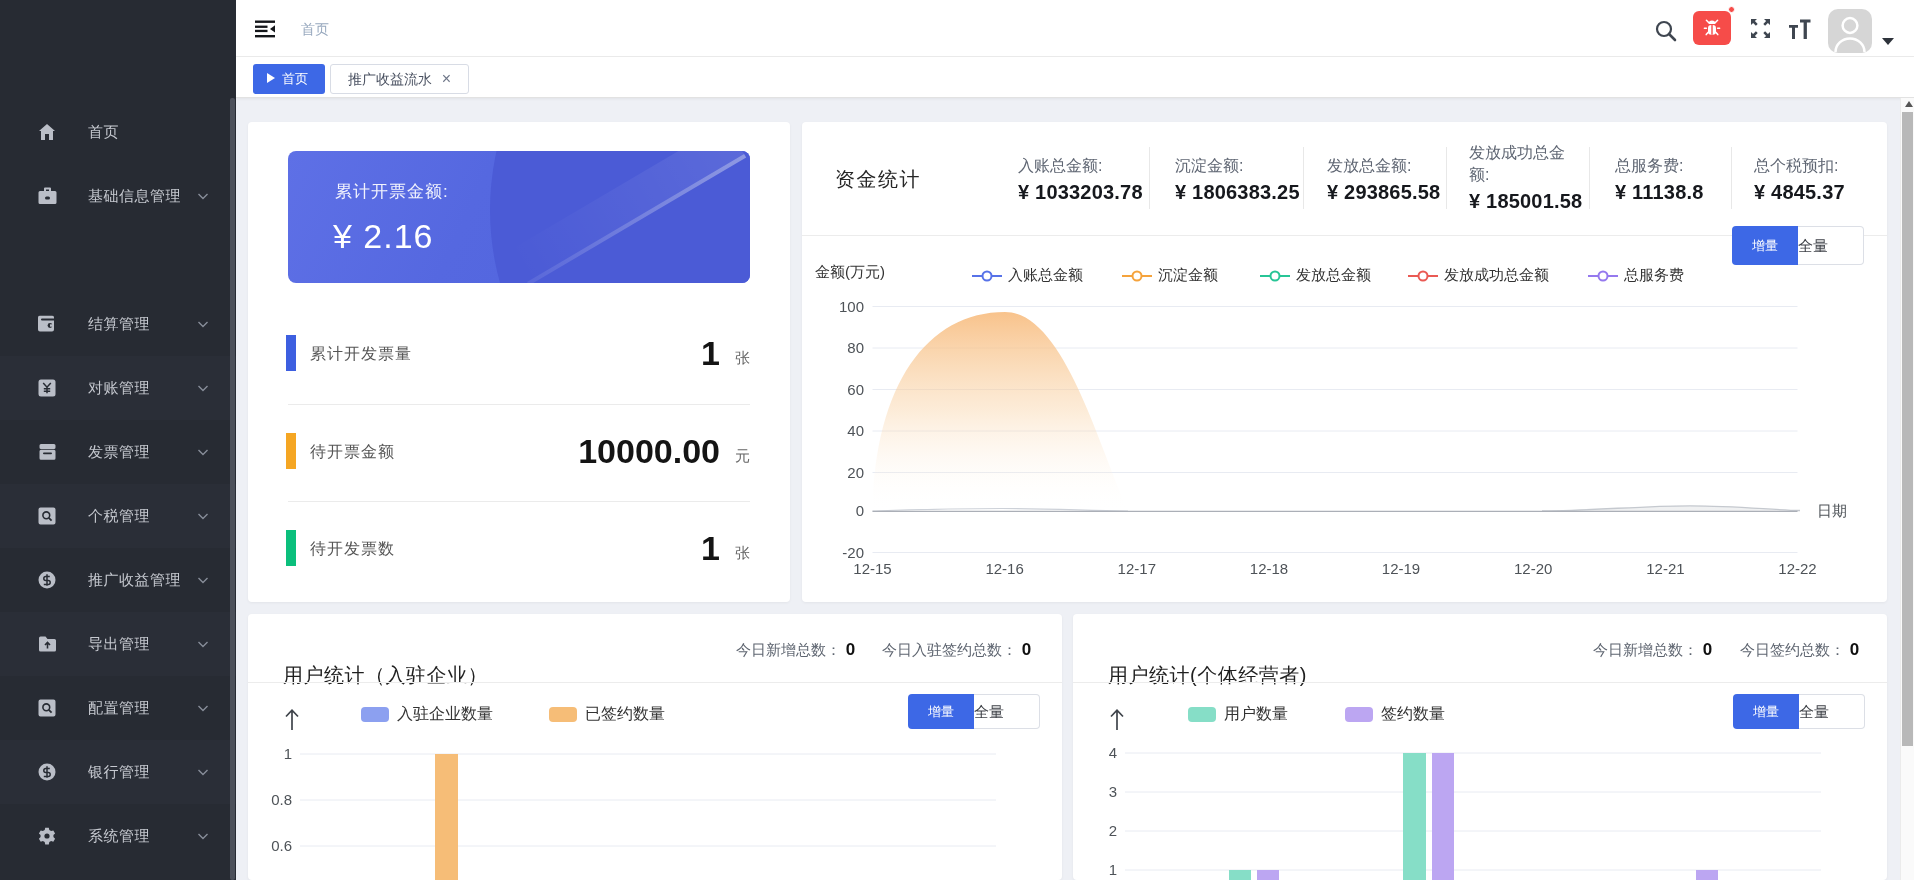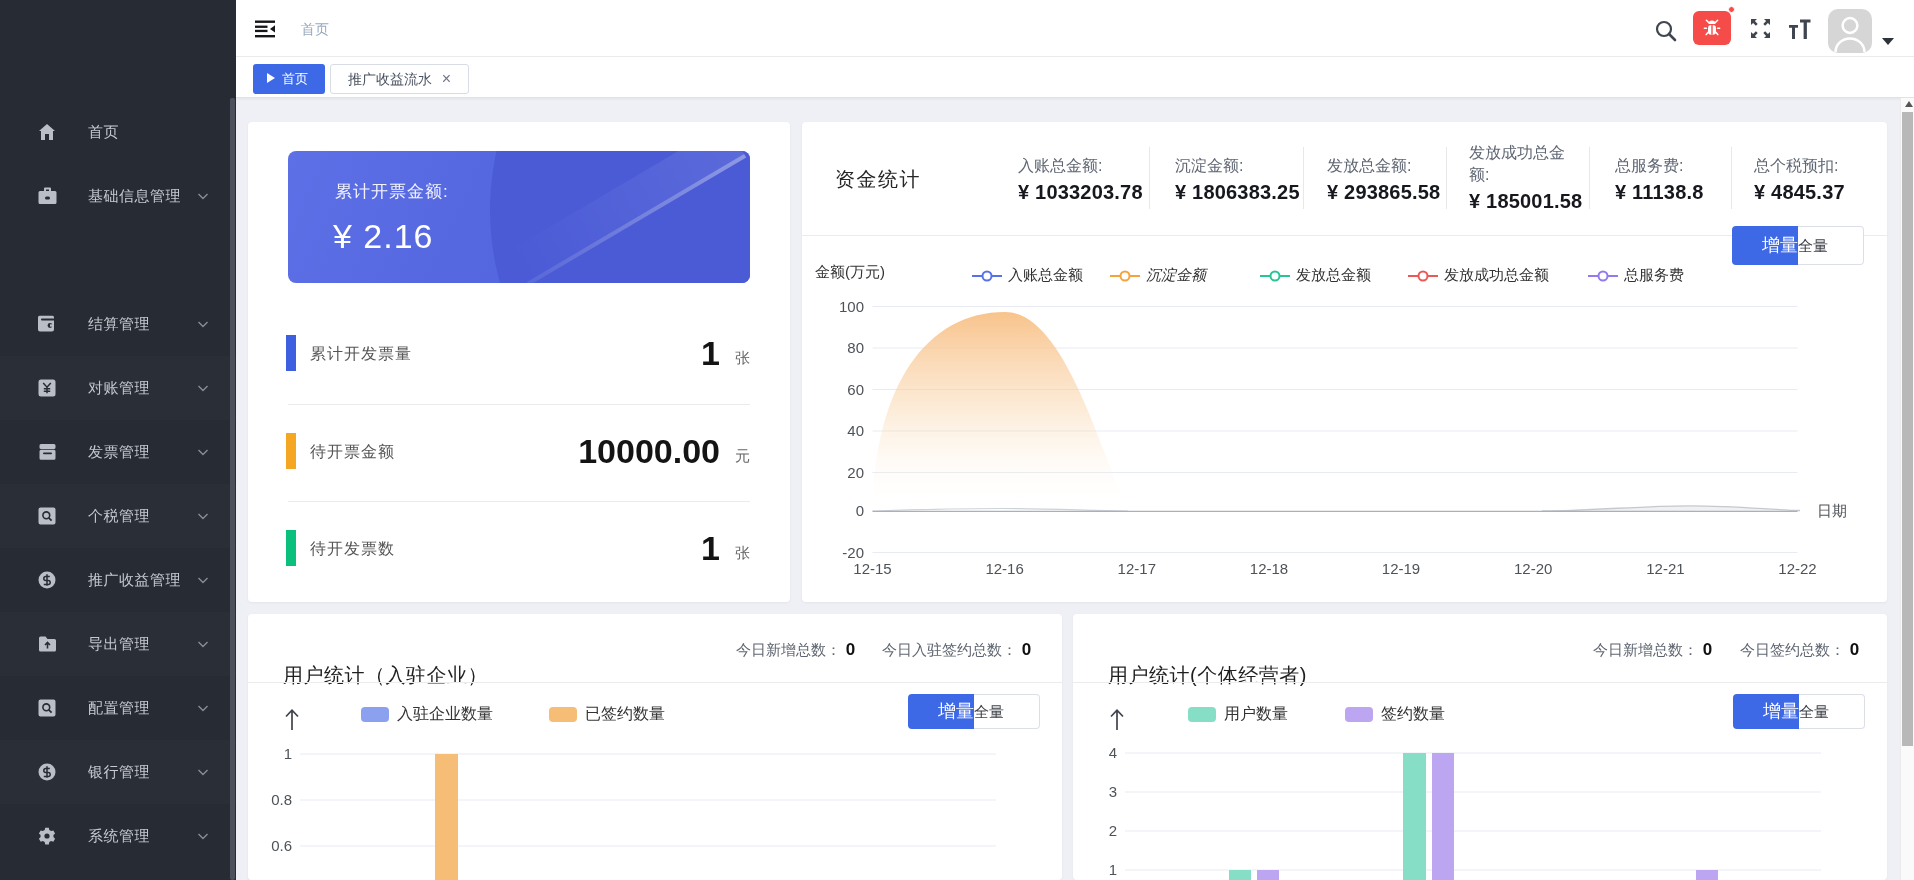--- a/index.html
+++ b/index.html
@@ -49,21 +49,21 @@
 .sdiv { position:absolute; left:40px; width:462px; height:0; border-top:1px solid #ebebeb; }
 
 
 #c2title { position:absolute; left:33px; top:44px; font-size:20px; color:#262626; letter-spacing:1.5px; }
 .fcol { position:absolute; top:28px; }
 .fcol .flab { font-size:16px; color:#5f6673; line-height:22px; }
 .fcol .fval { font-size:20px; color:#16181d; margin-top:4px; letter-spacing:0.2px; font-weight:600; }
 .fdiv { position:absolute; top:25px; width:0; height:62px; border-left:1px solid #e8e8e8; }
 #c2hr { position:absolute; left:0; top:113px; width:1085px; border-top:1px solid #ececec; }
 .btns { position:absolute; width:132px; height:39px; }
-.btns .b1 { position:absolute; left:0; top:0; width:66px; height:39px; background:#3d68e6; color:#fff; font-size:18px; text-align:right; line-height:39px; border-radius:4px 0 0 4px; }
+.btns .b1 { position:absolute; left:0; top:0; width:66px; height:39px; background:#3d68e6; color:#fff; font-size:13px; text-align:center; line-height:39px; border-radius:4px 0 0 4px; }
 .btns .b2 { position:absolute; left:66px; top:0; width:66px; height:39px; background:#fff; color:#3c3f45; font-size:15px; line-height:37px; border:1px solid #dcdfe6; border-left:none; border-radius:0 4px 4px 0; }
 .ltxt { font-size:15px; color:#333; vertical-align:middle; margin-left:6px; }
 
 
 .c34title { position:absolute; left:35px; top:19px; font-size:20px; color:#1f1f1f; letter-spacing:0.5px;margin-top:29px; }
 .c34stats { position:absolute; top:26px; font-size:15px; color:#5e6570; }
 .c34stats b { color:#111; font-size:17px; font-weight:700; }
 .c34hr { position:absolute; left:0; top:68px; width:814px; border-top:1px solid #ececec; }
 .sq { display:inline-block; width:28px; height:15px; border-radius:4px; vertical-align:middle; }
 .sqt { font-size:16px; color:#333; vertical-align:middle; margin-left:8px; }
@@ -309,21 +309,21 @@
       <div class="b1">增量</div>
       <div class="b2">全量</div>
     </div>
   <div style="position:absolute;left:13px;top:141px;font-size:15px;color:#333;text-align:center;">金额(万元)</div>
   <div style="position:absolute;left:170px;top:144px;white-space:nowrap;">
     <svg width="30" height="12" style="vertical-align:middle">
         <line x1="0" y1="6" x2="30" y2="6" stroke="#5772e8" stroke-width="2"></line>
         <circle cx="15" cy="6" r="4.5" fill="#fff" stroke="#5772e8" stroke-width="2"></circle>
       </svg><span class="ltxt">入账总金额</span>
   </div>
-  <div style="position:absolute;left:308px;top:144px;white-space:nowrap;font-style:italic;">
+  <div style="position:absolute;left:320px;top:144px;white-space:nowrap;">
     <svg width="30" height="12" style="vertical-align:middle">
         <line x1="0" y1="6" x2="30" y2="6" stroke="#f5a33c" stroke-width="2"></line>
         <circle cx="15" cy="6" r="4.5" fill="#fff" stroke="#f5a33c" stroke-width="2"></circle>
       </svg><span class="ltxt">沉淀金额</span>
   </div>
   <div style="position:absolute;left:458px;top:144px;white-space:nowrap;">
     <svg width="30" height="12" style="vertical-align:middle">
         <line x1="0" y1="6" x2="30" y2="6" stroke="#27c596" stroke-width="2"></line>
         <circle cx="15" cy="6" r="4.5" fill="#fff" stroke="#27c596" stroke-width="2"></circle>
       </svg><span class="ltxt">发放总金额</span>

